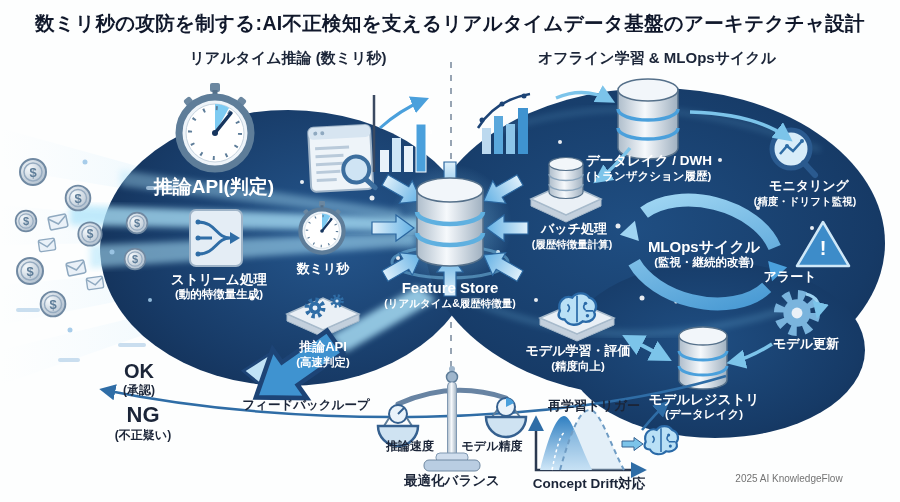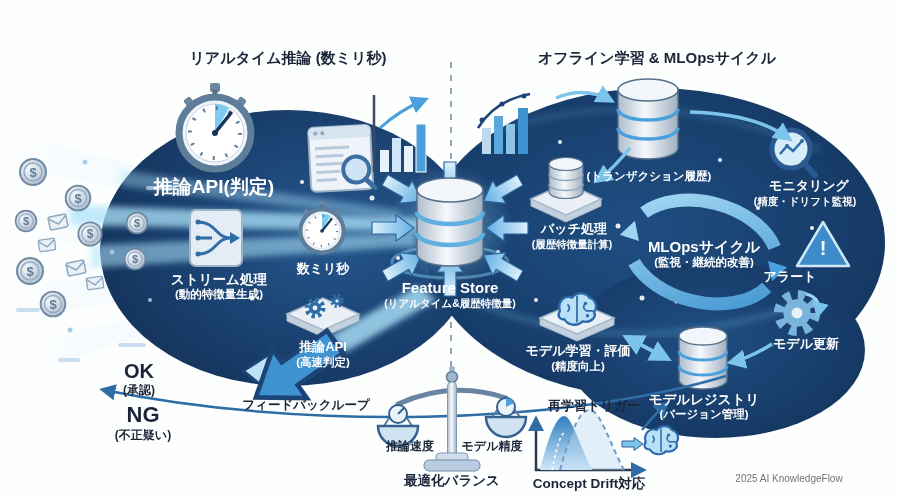--- a/index.html
+++ b/index.html
@@ -352,58 +352,60 @@
   <g>
     <path d="M536,420 V470 H642" fill="none" stroke="#2b3950" stroke-width="2.5" marker-start="url(#mD)" marker-end="url(#mD)"></path>
     <path d="M540,470 C550,430 558,416 564,416 C571,416 577,438 592,470 Z" fill="url(#driftG)"></path>
     <path d="M552,470 C558,440 562,432 566,432" fill="none" stroke="#ffffff" stroke-width="1.5" stroke-dasharray="3 3"></path>
     <path d="M560,470 C574,420 582,410 590,410 C600,410 610,444 624,470" fill="#bcd9ef" fill-opacity=".4" stroke="#6f9cc4" stroke-width="2" stroke-dasharray="5 4"></path>
     <use href="#fat" transform="translate(622,444) scale(.5)" fill="#7cc4ea" stroke="#35608f" stroke-width="2"></use>
     <use href="#brain" transform="translate(661,441) scale(.85)"></use>
   </g>
 </svg>
 
+<div class="title">数ミリ秒の攻防を制する:AI不正検知を支えるリアルタイムデータ基盤のアーキテクチャ設計</div>
 
 <div class="lbl dark sec" style="left:657px;top:49px;">オフライン学習 &amp; MLOpsサイクル</div>
 <div class="lbl dark sec" style="left:288px;top:49px;">リアルタイム推論 (数ミリ秒)</div>
 
 <div class="lbl" style="left:214px;top:176px;font-size:19px;">推論API(判定)</div>
 
 <div class="lbl" style="left:219px;top:272px;font-size:13.5px;">ストリーム処理</div>
 <div class="lbl sub" style="left:219px;top:288px;font-size:11.5px;">(動的特徴量生成)</div>
 
 <div class="lbl" style="left:323px;top:262px;font-size:13px;">数ミリ秒</div>
 
 <div class="lbl" style="left:323px;top:340px;font-size:13px;">推論API</div>
 <div class="lbl sub" style="left:323px;top:356px;font-size:11.5px;">(高速判定)</div>
 
 <div class="lbl" style="left:450px;top:279px;font-size:15px;font-weight:800;">Feature Store</div>
 <div class="lbl sub" style="left:450px;top:297px;font-size:10.5px;">(リアルタイム&amp;履歴特徴量)</div>
 
+<div class="lbl" style="left:649px;top:153px;font-size:13.5px;">データレイク / DWH</div>
 <div class="lbl sub" style="left:649px;top:170px;font-size:11.5px;">(トランザクション履歴)</div>
 
 <div class="lbl" style="left:574px;top:222px;font-size:13px;">バッチ処理</div>
 <div class="lbl sub" style="left:572px;top:238px;font-size:10.5px;">(履歴特徴量計算)</div>
 
 <div class="lbl" style="left:704px;top:238px;font-size:15px;font-weight:800;">MLOpsサイクル</div>
 <div class="lbl sub" style="left:704px;top:256px;font-size:11.5px;">(監視・継続的改善)</div>
 
 <div class="lbl" style="left:809px;top:179px;font-size:13px;">モニタリング</div>
 <div class="lbl sub" style="left:805px;top:195px;font-size:10.5px;">(精度・ドリフト監視)</div>
 
 <div class="lbl" style="left:823px;top:237px;font-size:20px;font-weight:800;">!</div>
 <div class="lbl" style="left:790px;top:270px;font-size:13px;">アラート</div>
 
 <div class="lbl" style="left:806px;top:337px;font-size:13px;">モデル更新</div>
 
 <div class="lbl" style="left:578px;top:344px;font-size:13px;">モデル学習・評価</div>
 <div class="lbl sub" style="left:578px;top:360px;font-size:11.5px;">(精度向上)</div>
 
 <div class="lbl" style="left:704px;top:392px;font-size:13.5px;">モデルレジストリ</div>
-<div class="lbl sub" style="left:704px;top:408px;font-size:11.5px;">(バージョン管理)</div>
+<div class="lbl sub" style="left:704px;top:408px;font-size:11.5px;">(データレイク)</div>
 
 <div class="lbl dark" style="left:594px;top:399px;font-size:13px;">再学習トリガー</div>
 <div class="lbl dark" style="left:589px;top:476px;font-size:13.5px;">Concept Drift対応</div>
 
 <div class="lbl dark" style="left:410px;top:440px;font-size:12px;">推論速度</div>
 <div class="lbl dark" style="left:492px;top:440px;font-size:12px;">モデル精度</div>
 <div class="lbl dark" style="left:452px;top:473px;font-size:13.5px;">最適化バランス</div>
 
 <div class="lbl dark" style="left:139px;top:360px;font-size:20px;font-weight:800;">OK</div>
 <div class="lbl dark" style="left:139px;top:384px;font-size:12px;">(承認)</div>

